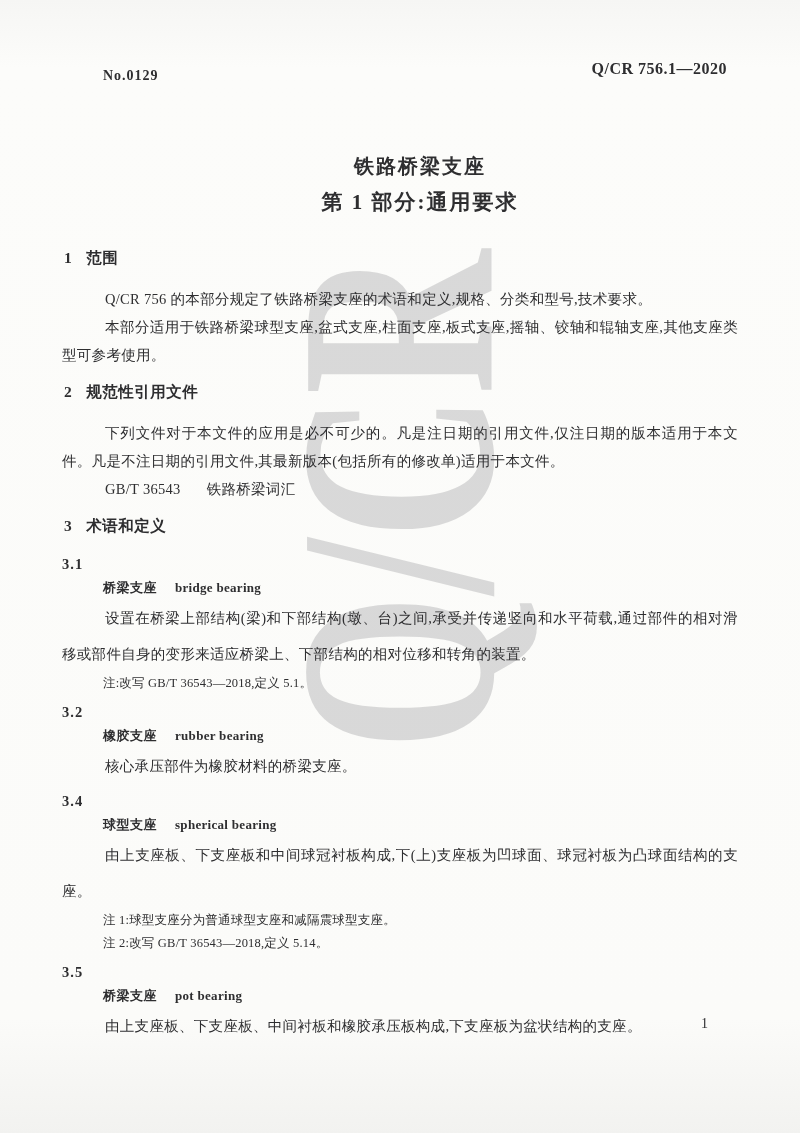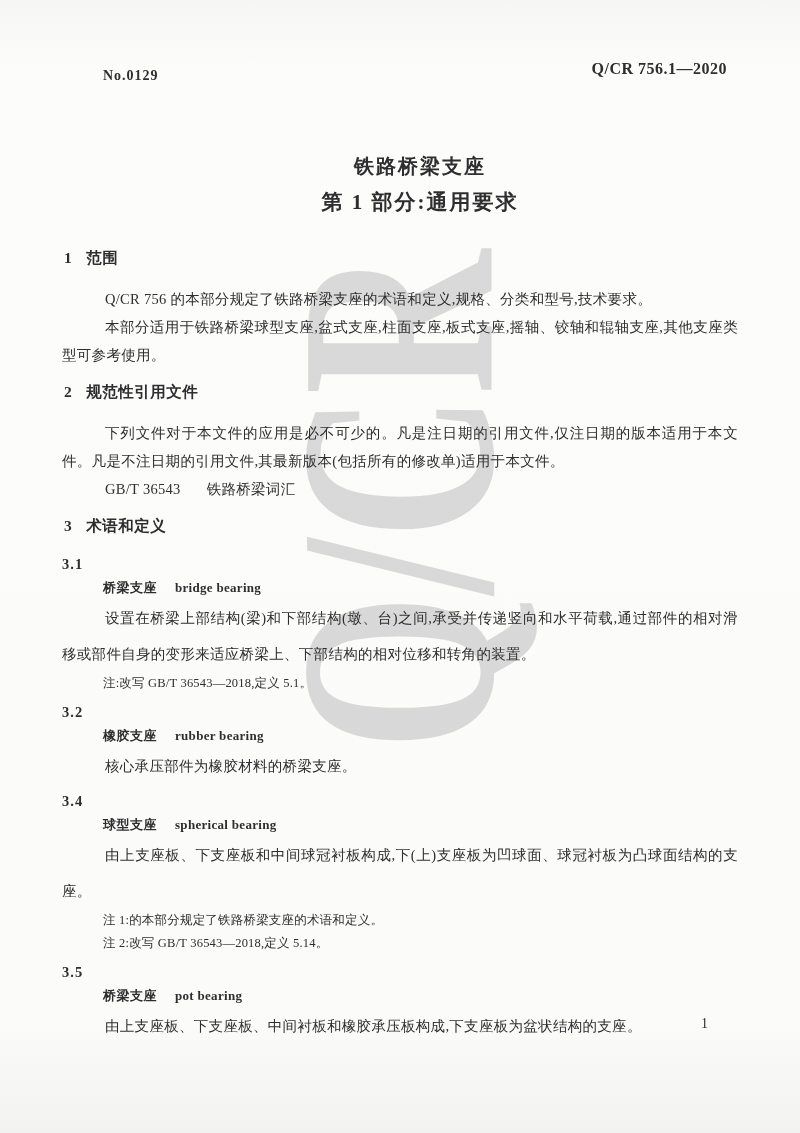--- a/index.html
+++ b/index.html
@@ -129,21 +129,21 @@
       <div class="term-num">3.2</div>
       <div class="term-name"><span class="zh">橡胶支座</span><span class="en">rubber bearing</span></div>
       <p class="para term-def">核心承压部件为橡胶材料的桥梁支座。</p>
     </div>
 
 
     <div class="term">
       <div class="term-num">3.4</div>
       <div class="term-name"><span class="zh">球型支座</span><span class="en">spherical bearing</span></div>
       <p class="para term-def">由上支座板、下支座板和中间球冠衬板构成,下(上)支座板为凹球面、球冠衬板为凸球面结构的支座。</p>
-      <div class="term-note">注 1:的本部分规定了铁路桥梁支座的术语和定义。</div>
+      <div class="term-note">注 1:球型支座分为普通球型支座和减隔震球型支座。</div>
       <div class="term-note">注 2:改写 GB/T 36543—2018,定义 5.14。</div>
     </div>
 
     <div class="term">
       <div class="term-num">3.5</div>
       <div class="term-name"><span class="zh">桥梁支座</span><span class="en">pot bearing</span></div>
       <p class="para term-def">由上支座板、下支座板、中间衬板和橡胶承压板构成,下支座板为盆状结构的支座。</p>
     </div>
 
   </div>

